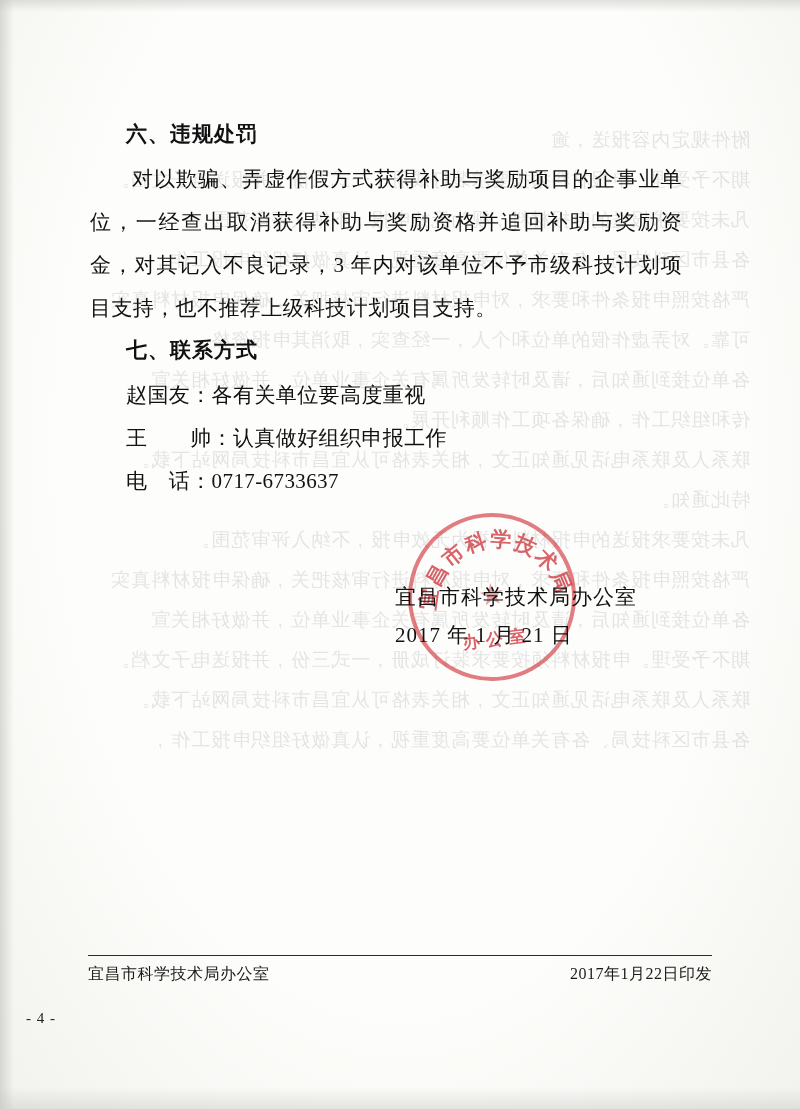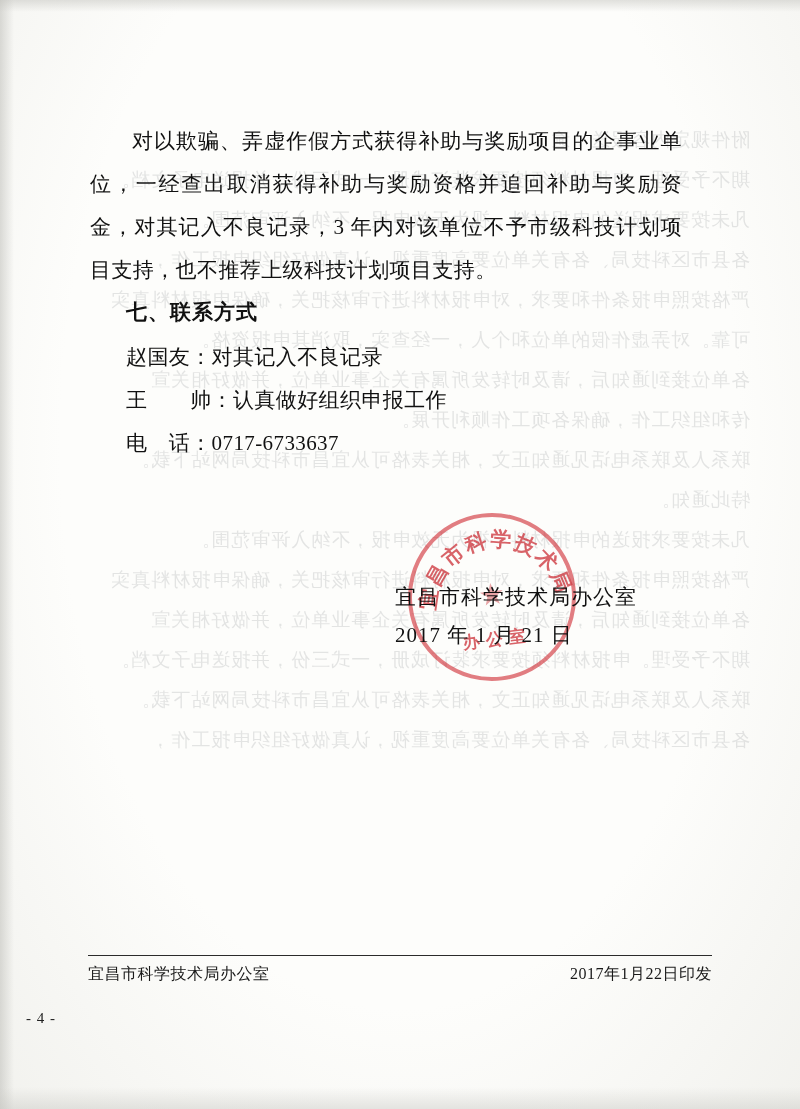--- a/index.html
+++ b/index.html
@@ -224,26 +224,27 @@
     <p>凡未按要求报送的申报材料，视为无效申报，不纳入评审范围。</p>
     <p>严格按照申报条件和要求，对申报材料进行审核把关，确保申报材料真实</p>
     <p>各单位接到通知后，请及时转发所属有关企事业单位，并做好相关宣</p>
     <p>期不予受理。申报材料须按要求装订成册，一式三份，并报送电子文档。</p>
     <p>联系人及联系电话见通知正文，相关表格可从宜昌市科技局网站下载。</p>
     <p>各县市区科技局、各有关单位要高度重视，认真做好组织申报工作，</p>
   </div>
 
   <div class="content">
 
+    <h2 class="heading">六、违规处罚</h2>
 
     <p class="para indent">对以欺骗、弄虚作假方式获得补助与奖励项目的企事业单位，一经查出取消获得补助与奖励资格并追回补助与奖励资金，对其记入不良记录，3 年内对该单位不予市级科技计划项目支持，也不推荐上级科技计划项目支持。</p>
 
     <h2 class="heading" style="margin-top:6px;">七、联系方式</h2>
 
-    <div class="contact-line">赵国友：对其记入不良记录</div>
+    <div class="contact-line">赵国友：各有关单位要高度重视</div>
     <div class="contact-line">王　　帅：认真做好组织申报工作</div>
     <div class="contact-line">电　话：0717-6733637</div>
 
   </div>
 
   <div class="seal">
     <div class="seal-inner">
       <svg class="seal-arc" viewBox="0 0 168 168">
         <defs>
           <path id="arcPath" d="M 22,92 A 62,62 0 0 1 146,92" fill="none"></path>

